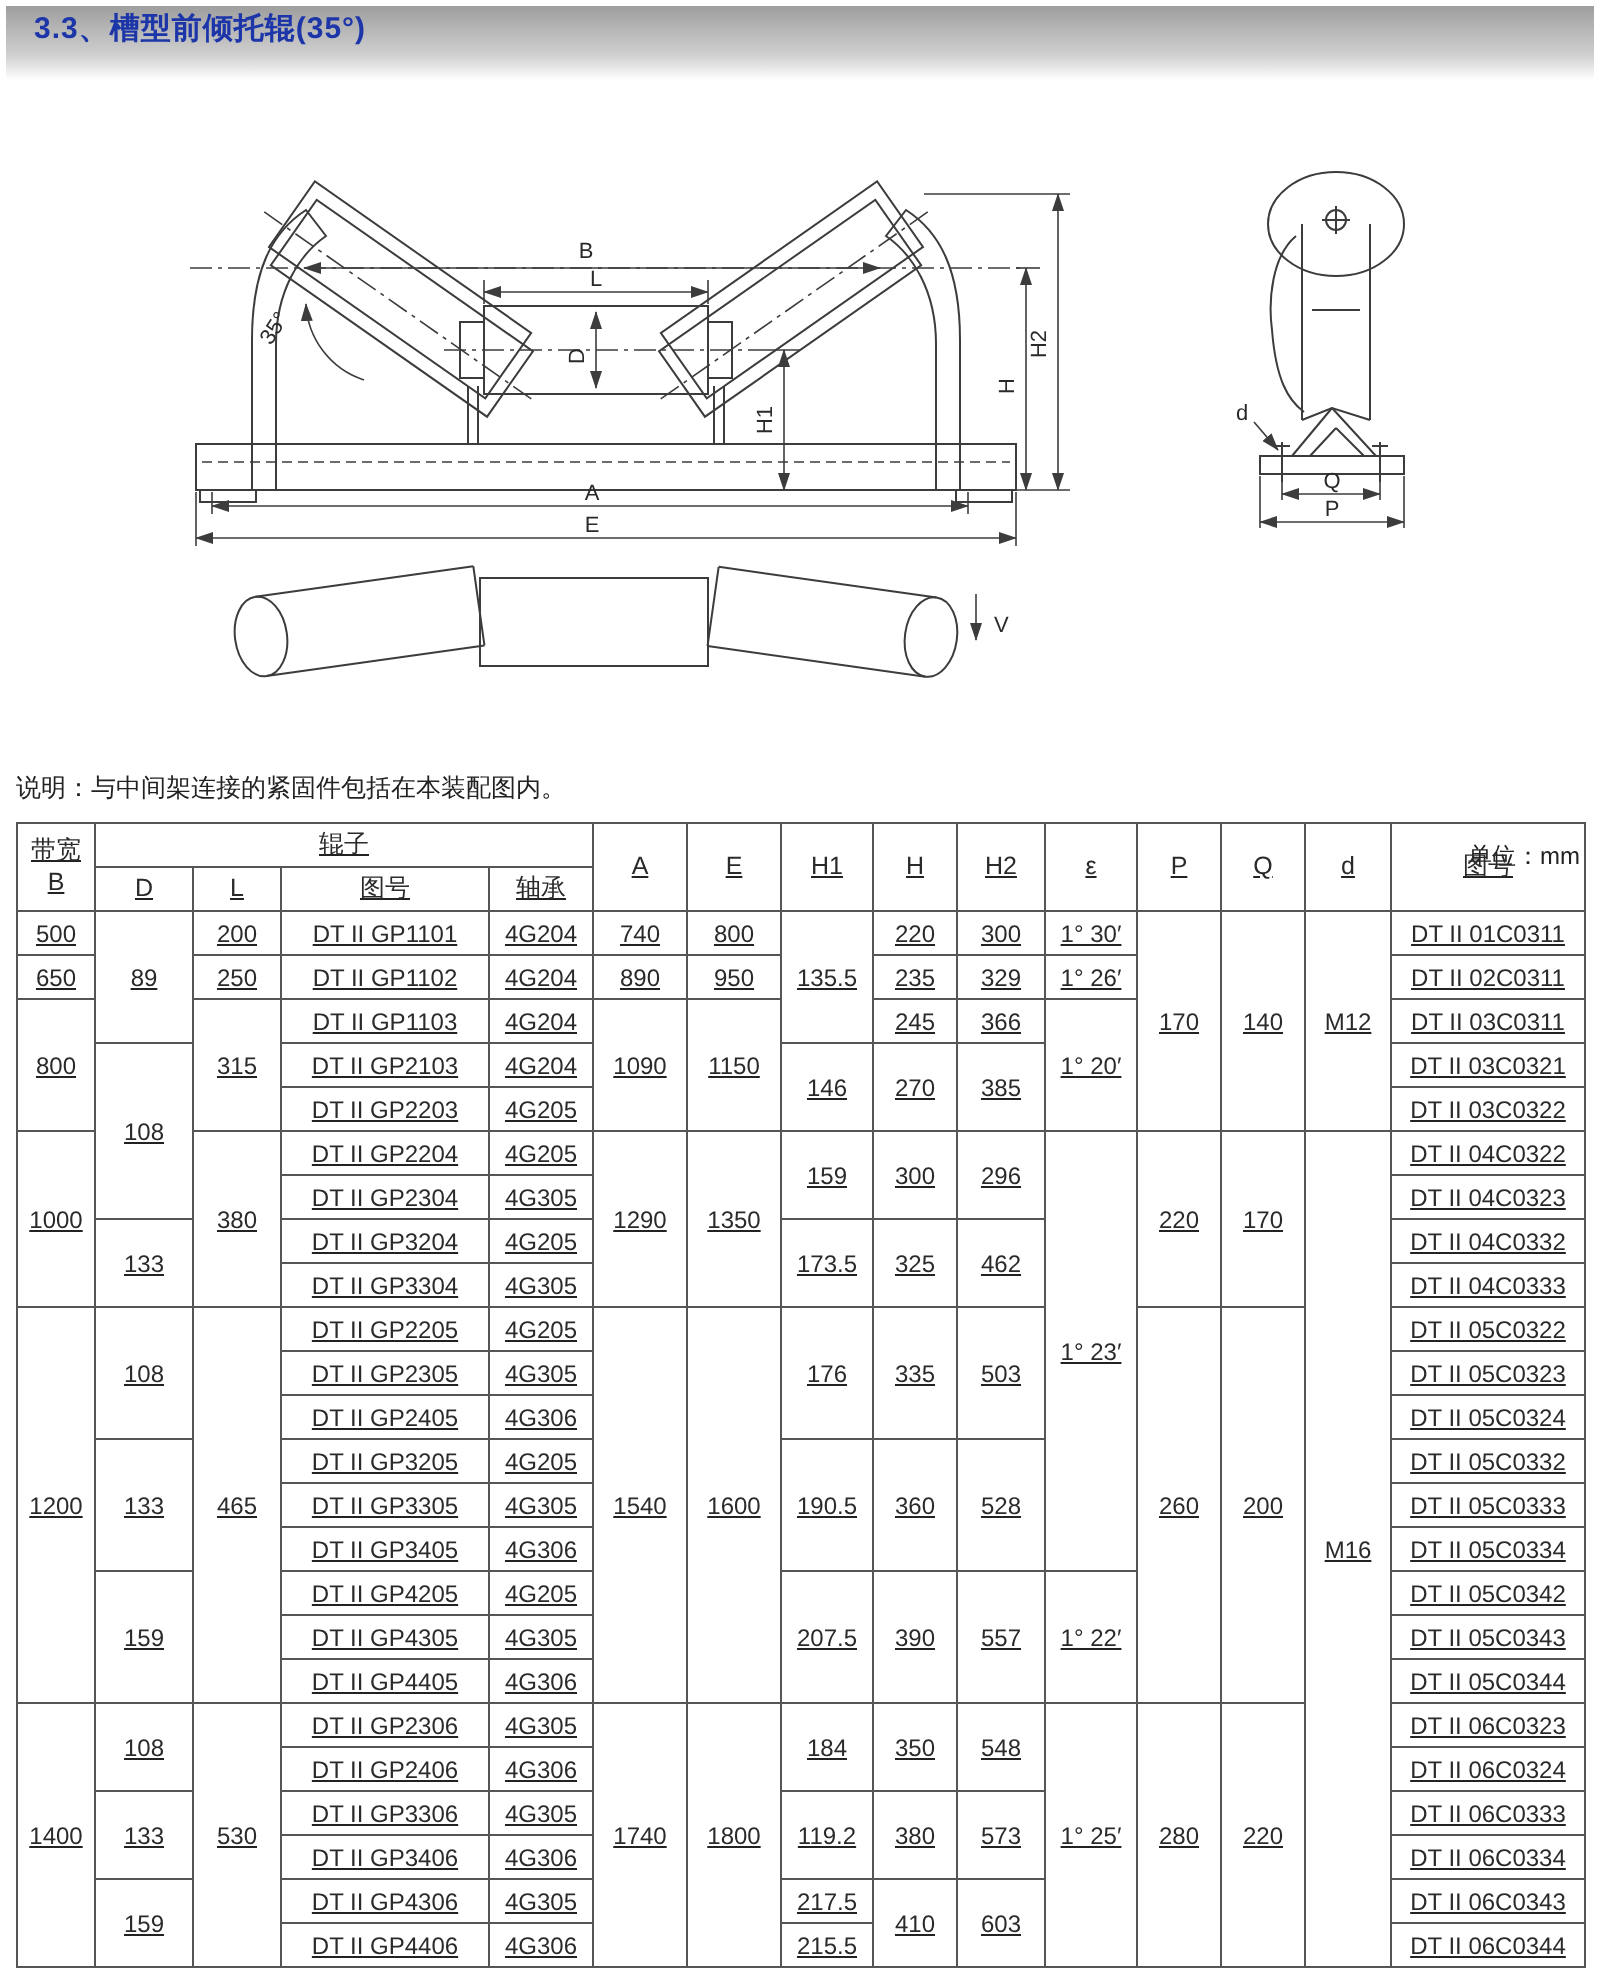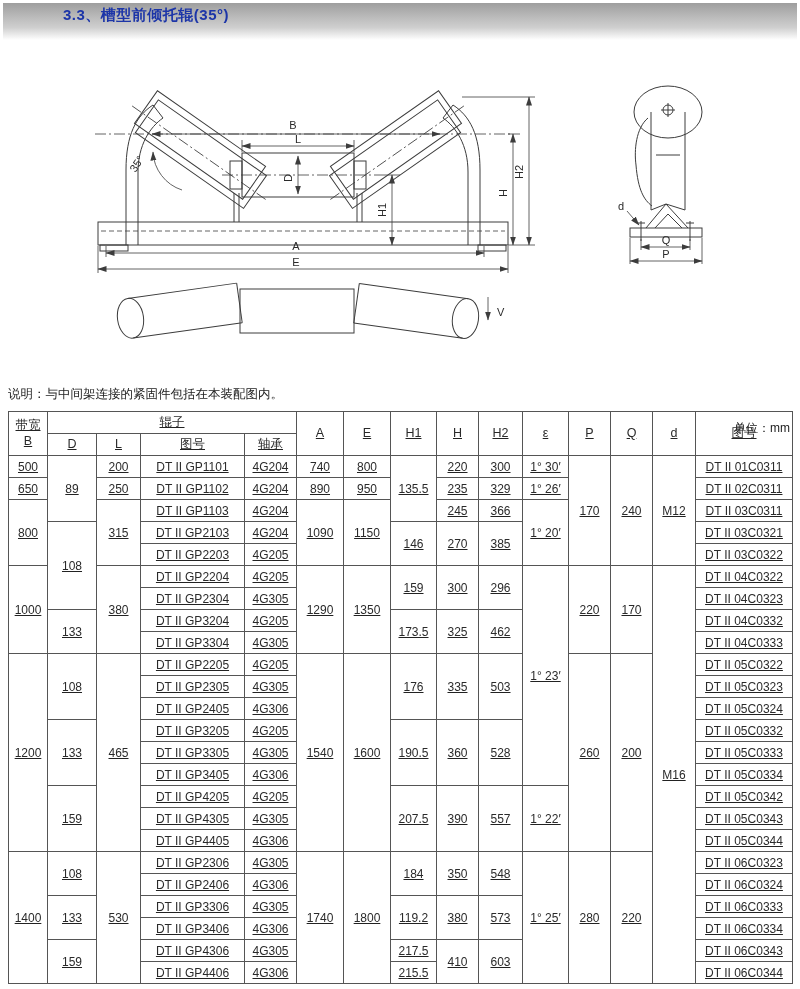--- a/index.html
+++ b/index.html
@@ -2,21 +2,21 @@
 <html><head>
 <meta charset="utf-8">
 <style>
   html,body{margin:0;padding:0;background:#ffffff;}
   body{width:800px;height:989px;position:relative;font-family:"Liberation Sans","DejaVu Sans",sans-serif;color:#222;}
 
   .header-bar{position:absolute;top:3px;left:3px;width:794px;height:24px;
     background:linear-gradient(180deg,#9e9e9e 0%,#b9b9b9 55%,#cecece 100%);}
   .header-fade{position:absolute;top:27px;left:3px;width:794px;height:13px;
     background:linear-gradient(180deg,#cdcdcd 0%,#ffffff 100%);}
-  .header-title{line-height:24px;padding-left:14px;font-size:15px;font-weight:bold;color:#1c35a8;letter-spacing:0.5px;margin-left:46px;}
+  .header-title{line-height:24px;padding-left:14px;font-size:15px;font-weight:bold;color:#1c35a8;letter-spacing:0.5px;}
 
   svg.drawing{position:absolute;top:0;left:0;width:800px;height:400px;pointer-events:none;}
   svg.drawing .ln{stroke:#3c3c3c;stroke-width:1;fill:none;}
   svg.drawing .cl{stroke:#3c3c3c;stroke-width:0.8;fill:none;stroke-dasharray:11 3 2 3;}
   svg.drawing .dsh{stroke:#3c3c3c;stroke-width:0.8;fill:none;stroke-dasharray:5 3;}
   svg.drawing .dim{stroke:#3c3c3c;stroke-width:0.8;fill:none;}
   svg.drawing text{font-family:"Liberation Sans","DejaVu Sans",sans-serif;font-size:11px;fill:#2a2a2a;}
 
   .note{position:absolute;top:386px;left:8px;font-size:12.5px;color:#222;}
   .unit{position:absolute;top:420px;right:10px;font-size:12px;color:#222;}
@@ -219,21 +219,21 @@
         <td>200</td>
         <td>DT II GP1101</td>
         <td>4G204</td>
         <td>740</td>
         <td>800</td>
         <td rowspan="3">135.5</td>
         <td>220</td>
         <td>300</td>
         <td>1° 30′</td>
         <td rowspan="5">170</td>
-        <td rowspan="5">240</td>
+        <td rowspan="5">140</td>
         <td rowspan="5">M12</td>
         <td>DT II 01C0311</td>
       </tr>
       <tr>
         <td>650</td>
         <td>250</td>
         <td>DT II GP1102</td>
         <td>4G204</td>
         <td>890</td>
         <td>950</td>

